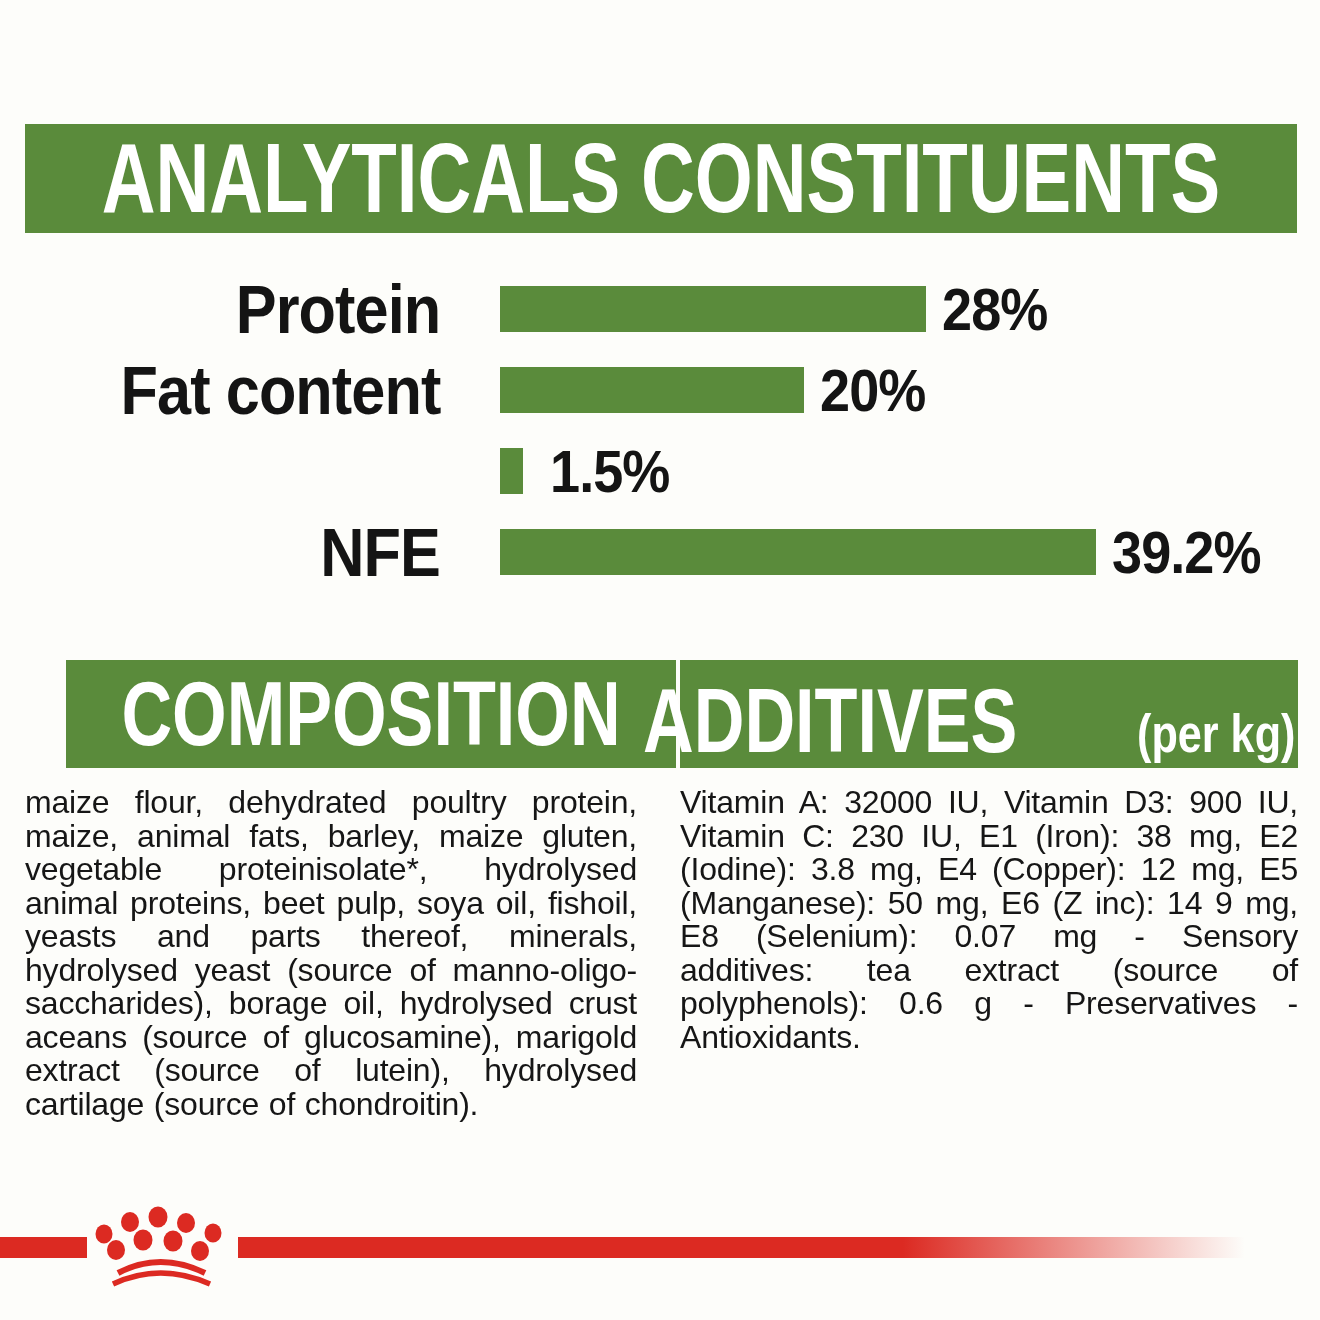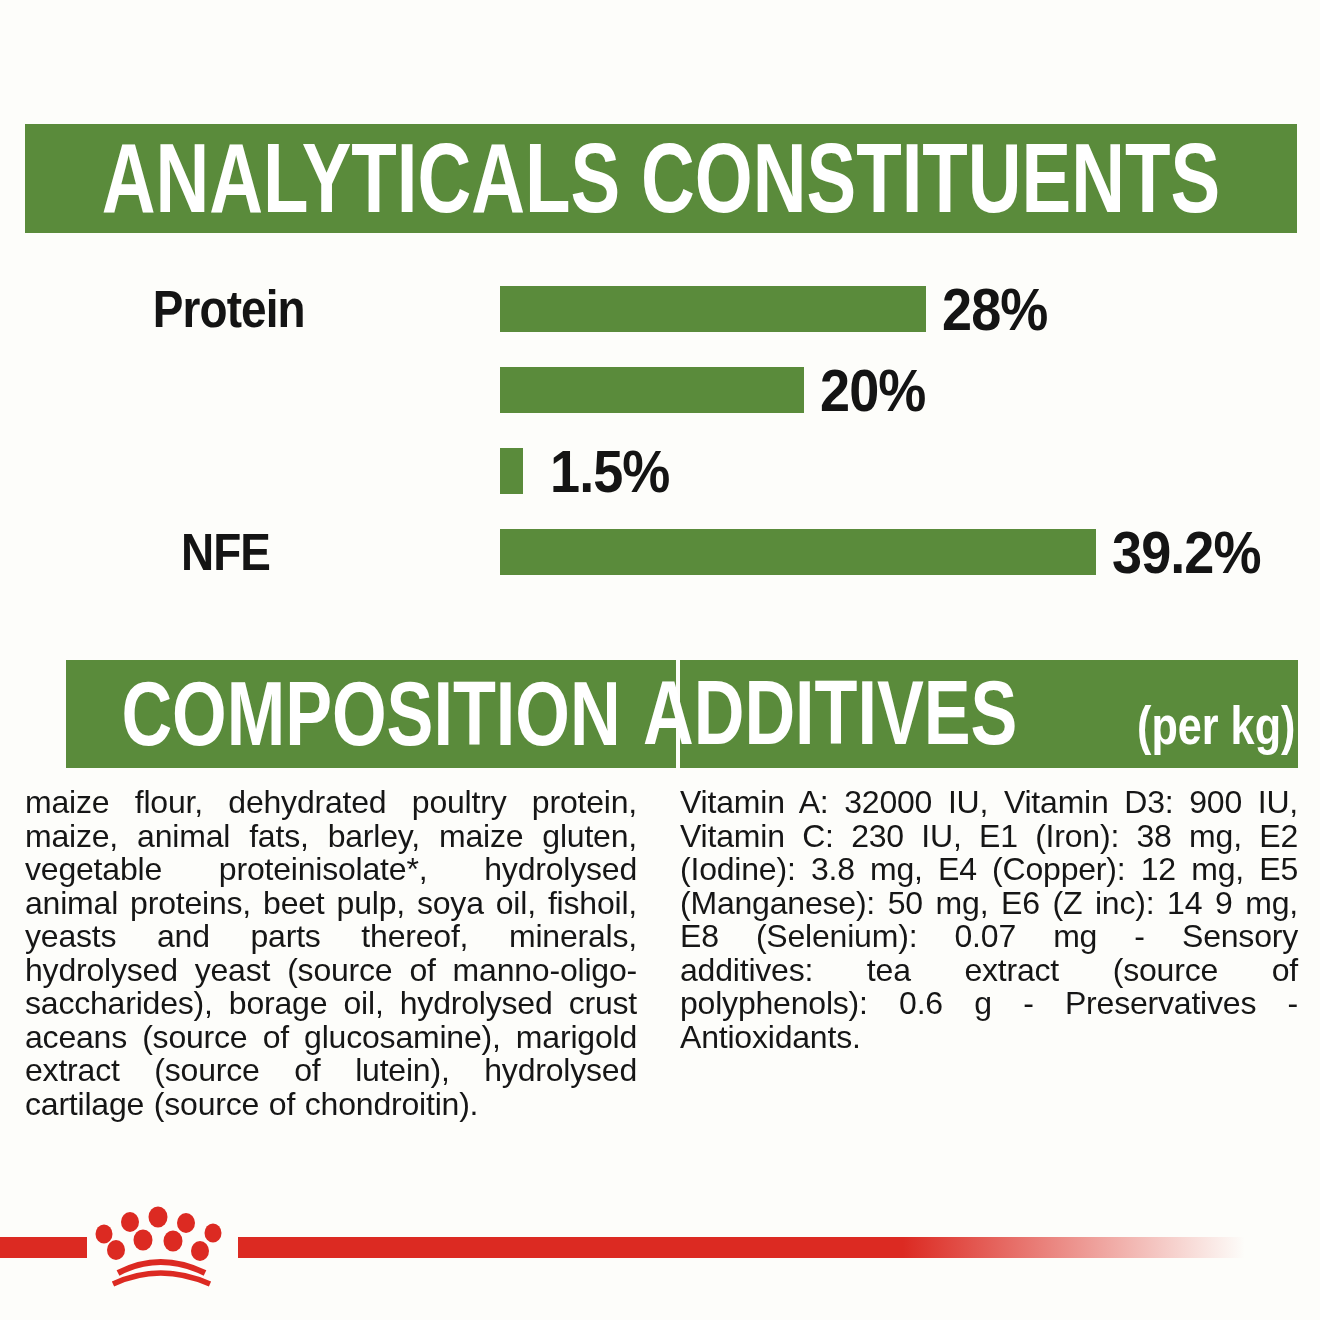--- a/index.html
+++ b/index.html
@@ -12,35 +12,35 @@
   .page { position:relative; width:1320px; height:1320px; overflow:hidden; background:#fdfdfa; }
 
   
   .banner {
     position:absolute; background:var(--green);
     display:flex; align-items:center; justify-content:center;
     color:#ffffff; font-weight:bold; white-space:nowrap;
   }
   .banner-top  { left:25px;  top:124px; width:1272px; height:109px; }
   .banner-comp { left:25px;  top:660px; width:610px;  height:108px;margin-left:41px; }
-  .banner-add  { left:680px; top:660px; width:618px;  height:108px; gap:14px; align-items:baseline; padding-top:2px; box-sizing:border-box; }
+  .banner-add  { left:680px; top:660px; width:618px;  height:108px; gap:14px; align-items:baseline; padding-top:10px; box-sizing:border-box; }
 
   .cond { display:inline-block; white-space:nowrap; }
   .banner-top .cond  { font-size:98px; transform:scaleX(0.76); transform-origin:50% 50%; }
   .banner-comp .cond { font-size:90px; transform:scaleX(0.78); transform-origin:50% 50%; }
   .banner-add .t1    { font-size:90px; transform:scaleX(0.78); transform-origin:0% 100%; }
   .banner-add .t2    { font-size:54px; transform:scaleX(0.80); transform-origin:0% 100%; }
 
   
   .chart { position:absolute; left:0; top:286px; width:1320px; height:300px; }
   .crow  { position:absolute; left:0; width:1320px; height:46px; }
   .clabel {
     position:absolute; left:0; top:0; width:440px; height:46px;
-    display:flex; justify-content:center; align-items:center;
-    font-weight:bold; font-size:51px; color:var(--text);
+    display:flex; justify-content:flex-end; align-items:center;
+    font-weight:bold; font-size:68px; color:var(--text);
   }
   .clabel .cond { transform:scaleX(0.90); transform-origin:100% 50%; letter-spacing:-1px; }
   .cbar { position:absolute; left:500px; top:0; height:46px; background:var(--green); }
   .cval {
     position:absolute; top:0; height:46px;
     display:flex; align-items:center;
     font-weight:bold; font-size:60px; color:var(--text);
   }
   .cval .cond { transform:scaleX(0.90); transform-origin:0% 50%; letter-spacing:-1px; }
 
@@ -82,20 +82,23 @@
       <div class="clabel">
         <span class="cond">Protein</span>
       </div>
       <div class="cbar" style="width: 425.6px;"></div>
       <div class="cval" style="left: 941.6px;">
         <span class="cond">28%</span>
       </div>
     </div>
 
     <div class="crow" style="top:81px">
+      <div class="clabel">
+        <span class="cond">Fat content</span>
+      </div>
       <div class="cbar" style="width: 304px;"></div>
       <div class="cval" style="left: 820px;">
         <span class="cond">20%</span>
       </div>
     </div>
 
     <div class="crow" style="top:162px">
       <div class="cbar" style="width: 22.8px;"></div>
       <div class="cval" style="left: 550px;">
         <span class="cond">1.5%</span>

